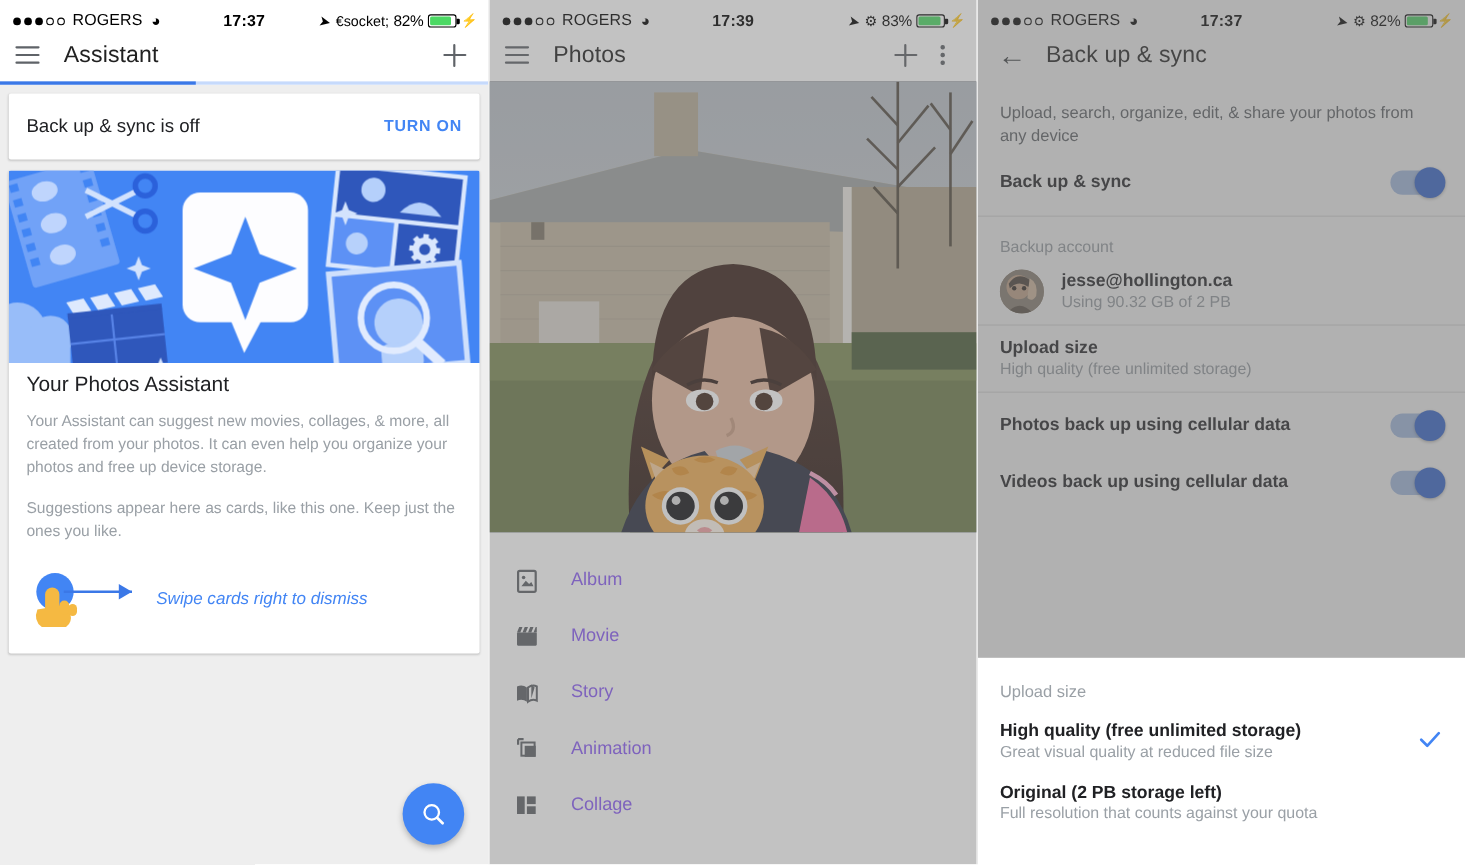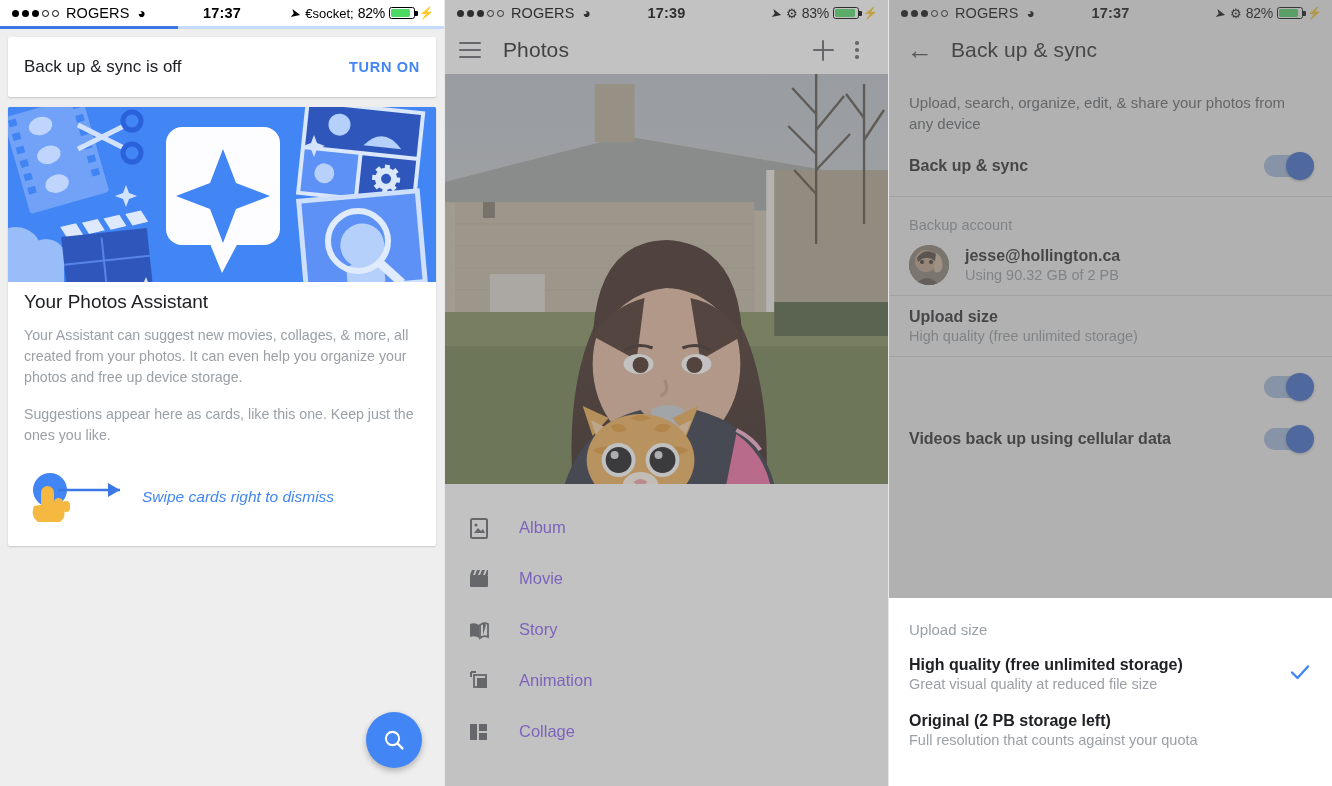--- a/index.html
+++ b/index.html
@@ -7,22 +7,22 @@
     width: 1332px; height: 786px;
     font-family: "Liberation Sans", sans-serif;
     background: #ffffff; overflow: hidden;
   }
   .stage { position: relative; width: 1332px; height: 786px; display: flex; }
   .panel { position: relative; width: 444px; height: 786px; overflow: hidden; background: #fff; }
   .panel + .panel { border-left: 1px solid #e8e8e8; }
 
   
   .statusbar {
-    height: 26px; display: flex; align-items: center;
-    padding: 0 10px 0 12px; font-size: 15px; color: #000;
+    height: 26px; display: flex; 
+    padding: 12px 10px 0 12px; font-size: 15px; color: #000;
     position: relative; flex: none;
   }
   .sb-left { display: flex; align-items: center; gap: 4px; }
   .dots { display: flex; align-items: center; gap: 3px; }
   .dot { width: 7px; height: 7px; border-radius: 50%; background: #000; }
   .dot.hollow { background: transparent; border: 1.3px solid #000; }
   .carrier { font-size: 14.5px; letter-spacing: .1px; margin-left: 3px; }
   .wifi { margin-left: 4px; font-size: 14px; line-height: 1; }
   .sb-center {
     position: absolute; left: 0; right: 0; text-align: center;
@@ -150,20 +150,32 @@
         <span class="loc-arrow">➤</span>
         <span class="bt">€socket;</span>
         <span class="batt-pct">82%</span>
         <span class="batt">
             <i></i>
           </span>
         <span class="bolt">⚡</span>
       </div>
     </div>
 
+    <div class="appbar">
+      <div class="hamburger">
+          <span></span>
+          <span></span>
+          <span></span>
+        </div>
+      <div class="title">Assistant</div>
+      <div class="spacer"></div>
+      <div class="icon-btn">
+          <div class="plus"></div>
+        </div>
+    </div>
 
     <div class="progress">
         <i style="width:40%"></i>
       </div>
 
     <div class="p1-body">
       <div class="card backup-card">
         <div class="txt">Back up &amp; sync is off</div>
         <div class="turn-on">TURN ON</div>
       </div>
@@ -567,20 +579,21 @@
 
     <div class="row">
       <div>
         <div class="label">Upload size</div>
         <div class="sub">High quality (free unlimited storage)</div>
       </div>
     </div>
     <div class="divider"></div>
 
     <div class="row">
+      <div class="label">Photos back up using cellular data</div>
       <div class="toggle">
           <i></i>
         </div>
     </div>
     <div class="row">
       <div class="label">Videos back up using cellular data</div>
       <div class="toggle">
           <i></i>
         </div>
     </div>

